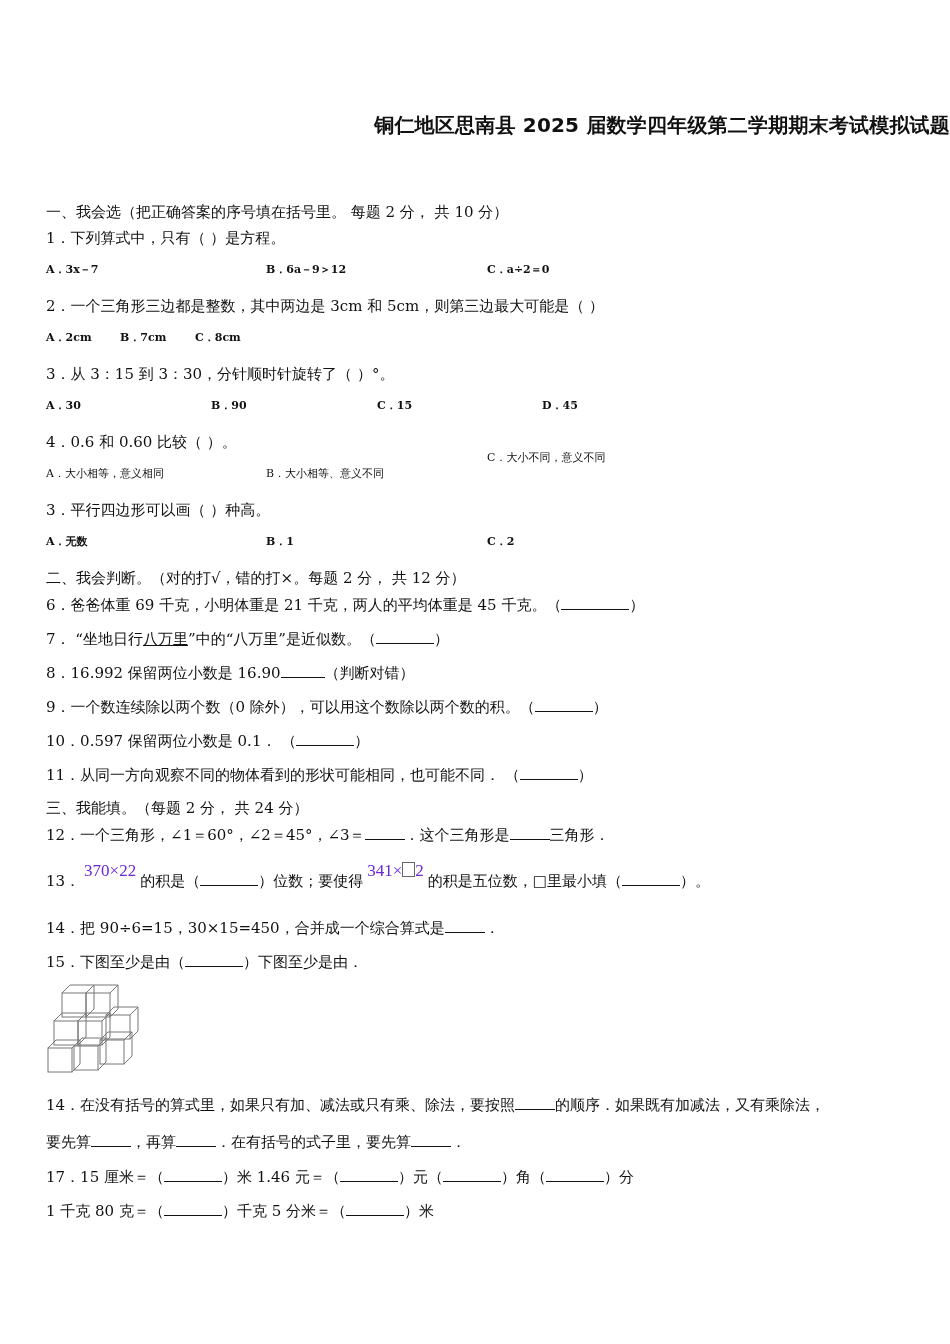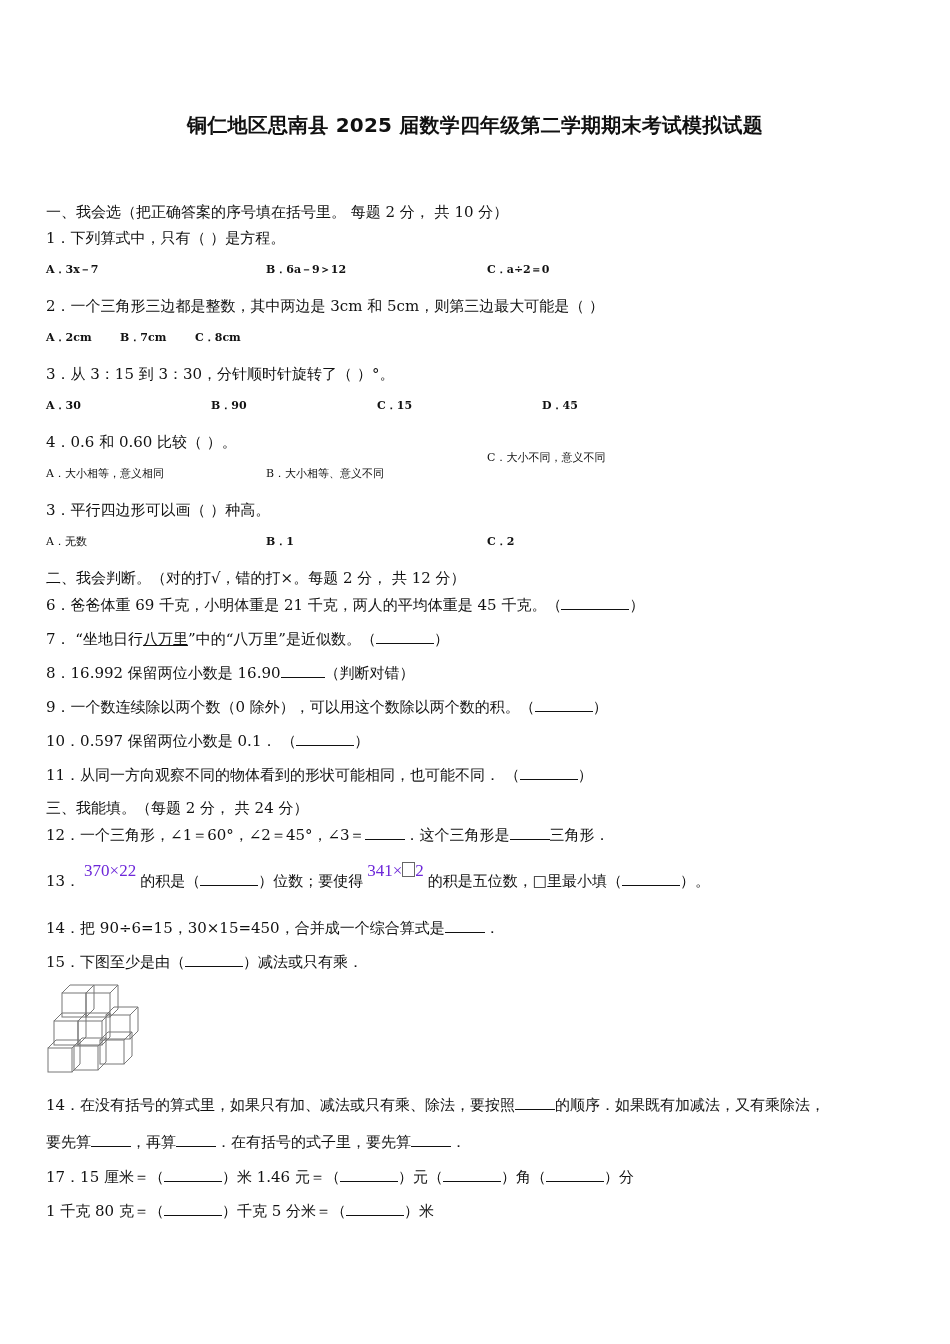--- a/index.html
+++ b/index.html
@@ -2,21 +2,21 @@
 <html><head>
 <meta charset="utf-8">
 <style>
   html, body { margin: 0; padding: 0; background: #ffffff; }
   body {
     width: 950px; height: 1344px; position: relative; overflow: hidden;
     font-family: "DejaVu Serif", "Liberation Serif", serif;
     color: #111111;
   }
   .title {
-    position: absolute; left: 0; top: 112px; width: 950px; text-align: center;
+    position: absolute; left: 0; top: 112px; width: 950px; text-align: right;
     font-family: "DejaVu Sans", "Liberation Sans", sans-serif;
     font-weight: bold; font-size: 20px; letter-spacing: 0.2px; color: #111;
   }
   .line {
     position: absolute; left: 46px; font-size: 15px; line-height: 20px;
     white-space: nowrap;
   }
   .section { font-size: 15px; }
   .opt { position: absolute; font-weight: bold; font-size: 11px; white-space: nowrap; }
   .blank { display: inline-block; border-bottom: 1px solid #111; height: 15px; vertical-align: baseline; }
@@ -53,21 +53,21 @@
 <div class="opt" style="left:211px;top:398px">B．90</div>
 <div class="opt" style="left:377px;top:398px">C．15</div>
 <div class="opt" style="left:542px;top:398px">D．45</div>
 
 <div class="line" style="top:432px">4．0.6 和 0.60 比较（    ）。</div>
 <div class="opt" style="left:46px;top:466px;font-weight:normal">A．大小相等，意义相同</div>
 <div class="opt" style="left:266px;top:466px;font-weight:normal">B．大小相等、意义不同</div>
 <div class="opt" style="left:487px;top:450px;font-weight:normal">C．大小不同，意义不同</div>
 
 <div class="line" style="top:500px">3．平行四边形可以画（    ）种高。</div>
-<div class="opt" style="left:46px;top:534px;font-weight:normal">A．无数</div>
+<div class="opt" style="left:46px;top:534px;font-weight:bold">A．无数</div>
 <div class="opt" style="left:266px;top:534px">B．1</div>
 <div class="opt" style="left:487px;top:534px">C．2</div>
 
 <div class="line section" style="top:568px">二、我会判断。（对的打√，错的打×。每题 2 分，  共 12 分）</div>
 <div class="line" style="top:594px">
   <span>6．爸爸体重 69 千克，小明体重是 21 千克，两人的平均体重是 45 千克。（</span><span class="blank b8"></span><span>）</span>
 </div>
 <div class="line" style="top:628px">
   <span>7．  “坐地日行</span><span class="u">八万里</span><span>”中的“八万里”是近似数。（</span><span class="blank b6"></span><span>）</span>
 </div>
@@ -88,21 +88,21 @@
 <div class="line" style="top:824px">
   <span>12．一个三角形，∠1＝60°，∠2＝45°，∠3＝</span><span class="blank b4"></span><span>．这个三角形是</span><span class="blank b4"></span><span>三角形．</span>
 </div>
 <div class="line" style="top:870px">
   <span>13．</span><span class="formula">370×22</span><span>的积是（</span><span class="blank b6"></span><span>）位数；要使得</span><span class="formula"><span>341×</span><span class="box"></span><span>2</span></span><span>的积是五位数，□里最小填（</span><span class="blank b6"></span><span>）。</span>
 </div>
 <div class="line" style="top:917px">
   <span>14．把 90÷6=15，30×15=450，合并成一个综合算式是</span><span class="blank b4"></span><span>．</span>
 </div>
 <div class="line" style="top:951px">
-  <span>15．下图至少是由（</span><span class="blank b6"></span><span>）减法或只有乘．</span>
+  <span>15．下图至少是由（</span><span class="blank b6"></span><span>）下图至少是由．</span>
 </div>
 
 <svg class="cube-fig" viewBox="0 0 98 95" fill="none" stroke="#777" stroke-width="1">
 
   <g>
       <rect x="16" y="13" width="24" height="24"></rect>
       <polyline points="16,13 24,5 48,5 40,13"></polyline>
       <polyline points="48,5 48,29 40,37"></polyline>
     </g>
   <g>

